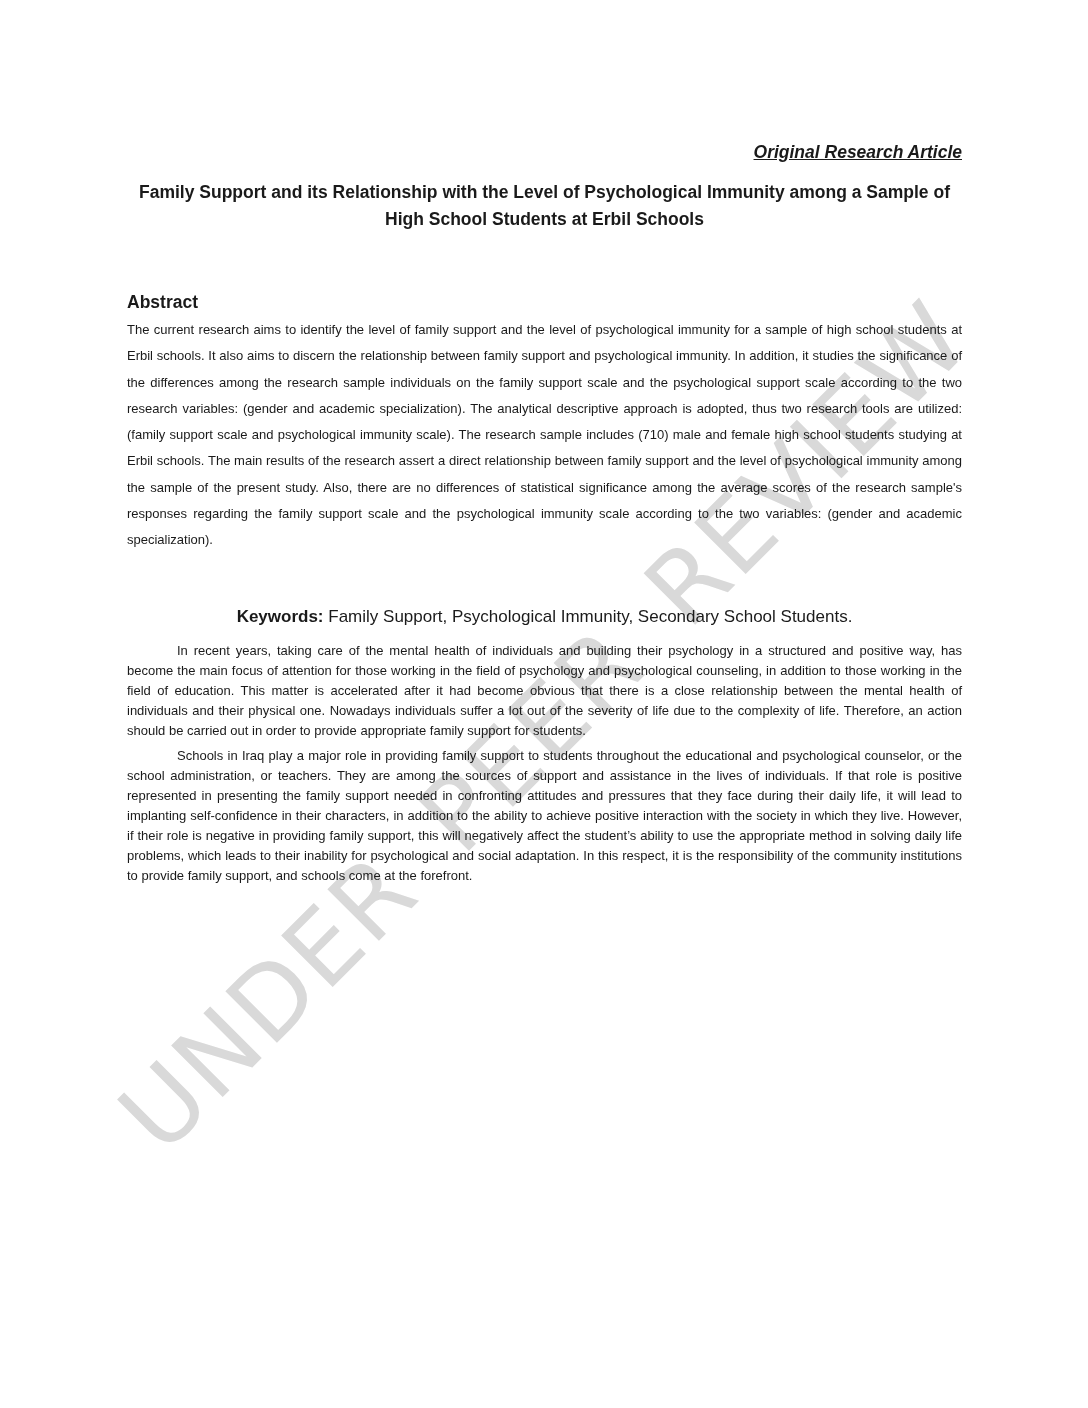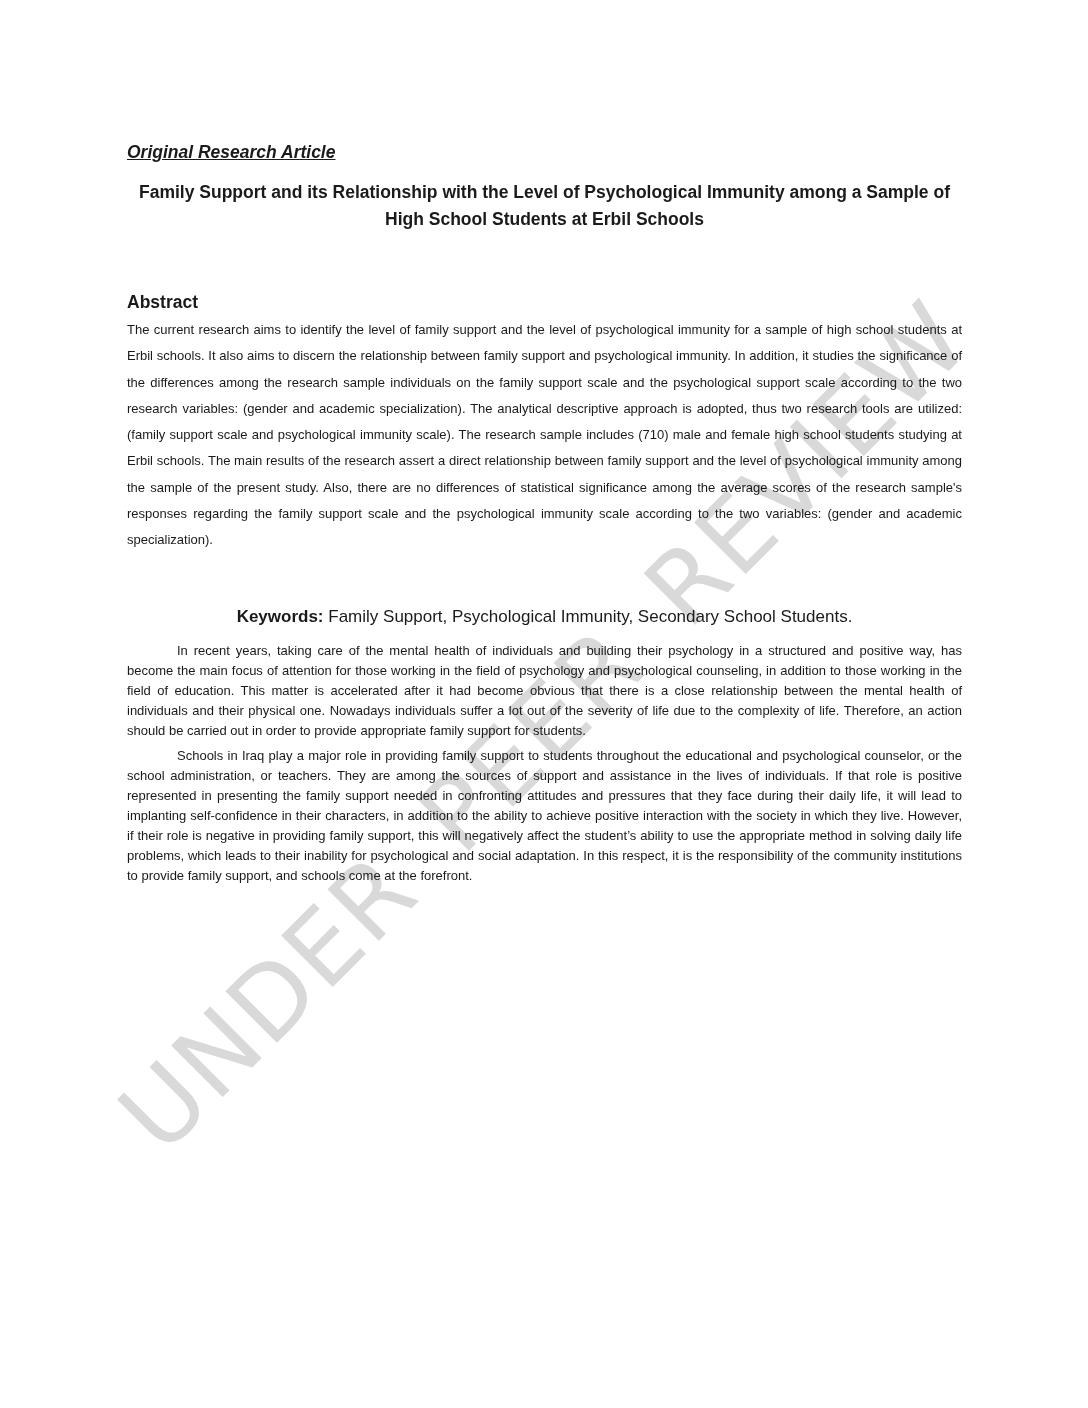--- a/index.html
+++ b/index.html
@@ -26,21 +26,21 @@
     white-space: nowrap;
     z-index: 0;
     user-select: none;
   }
   .content {
     position: relative;
     z-index: 1;
     padding: 141px 126px 0 127px;
   }
   .article-type {
-    text-align: left;
+    text-align: right;
     font-weight: bold;
     font-style: italic;
     text-decoration: underline;
     font-size: 17.5px;
     line-height: 22px;
     margin: 0 0 16px 0;
   }
   .paper-title {
     text-align: center;
     font-weight: bold;

